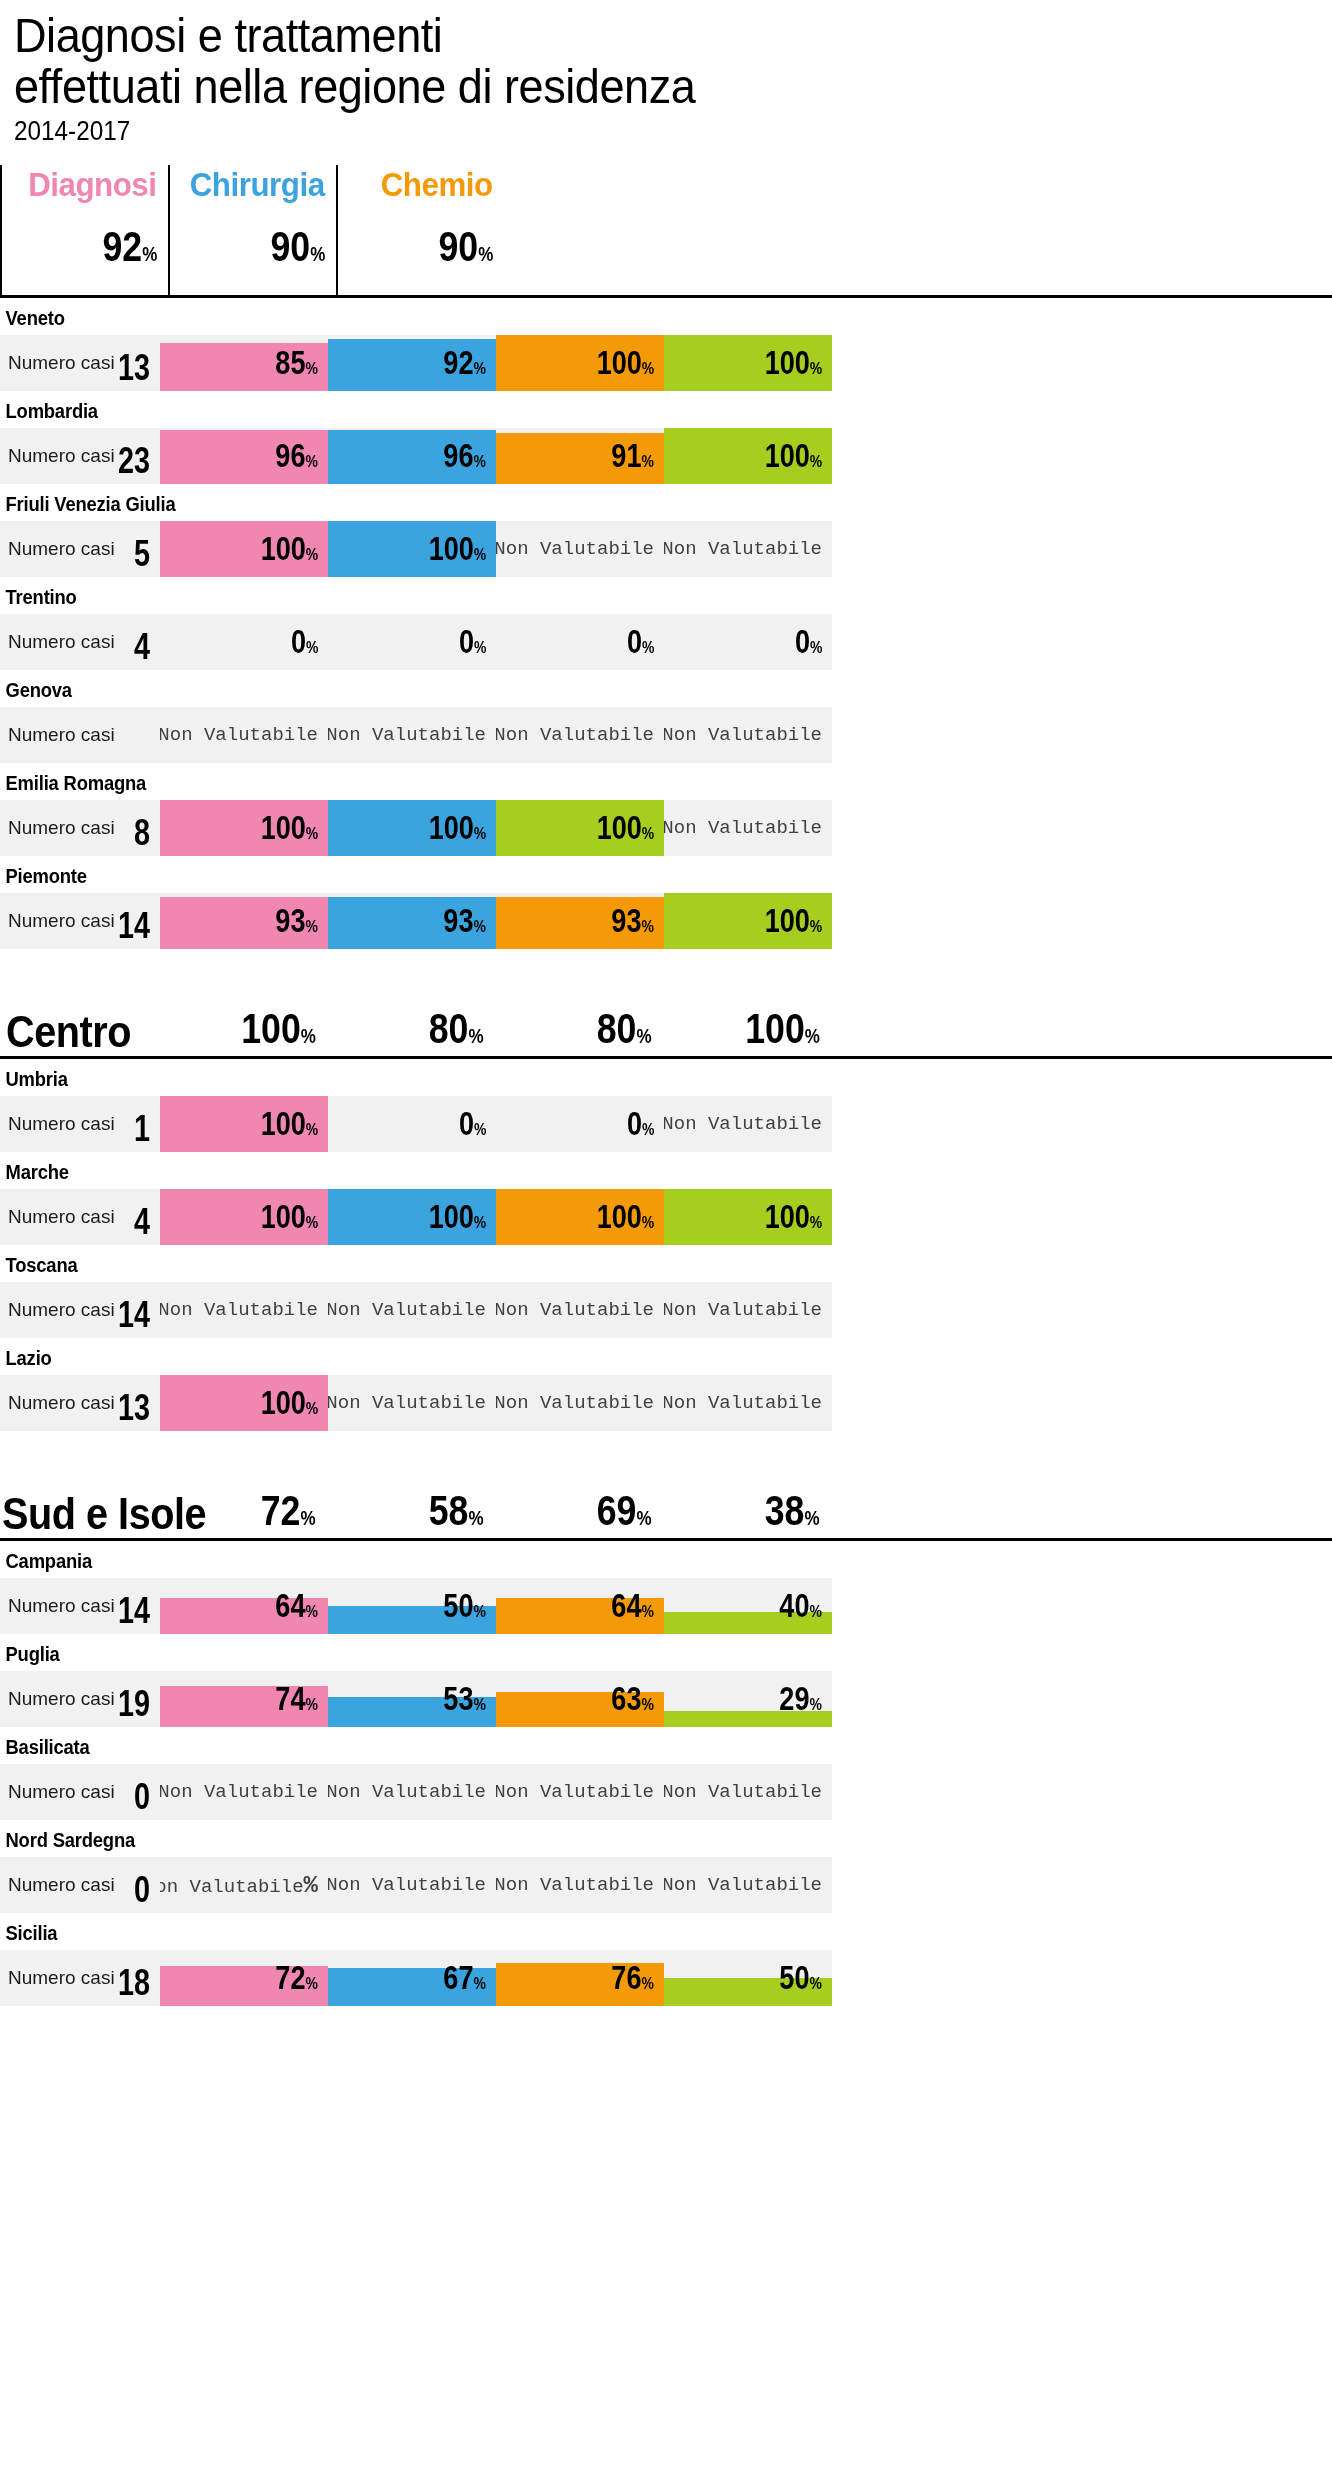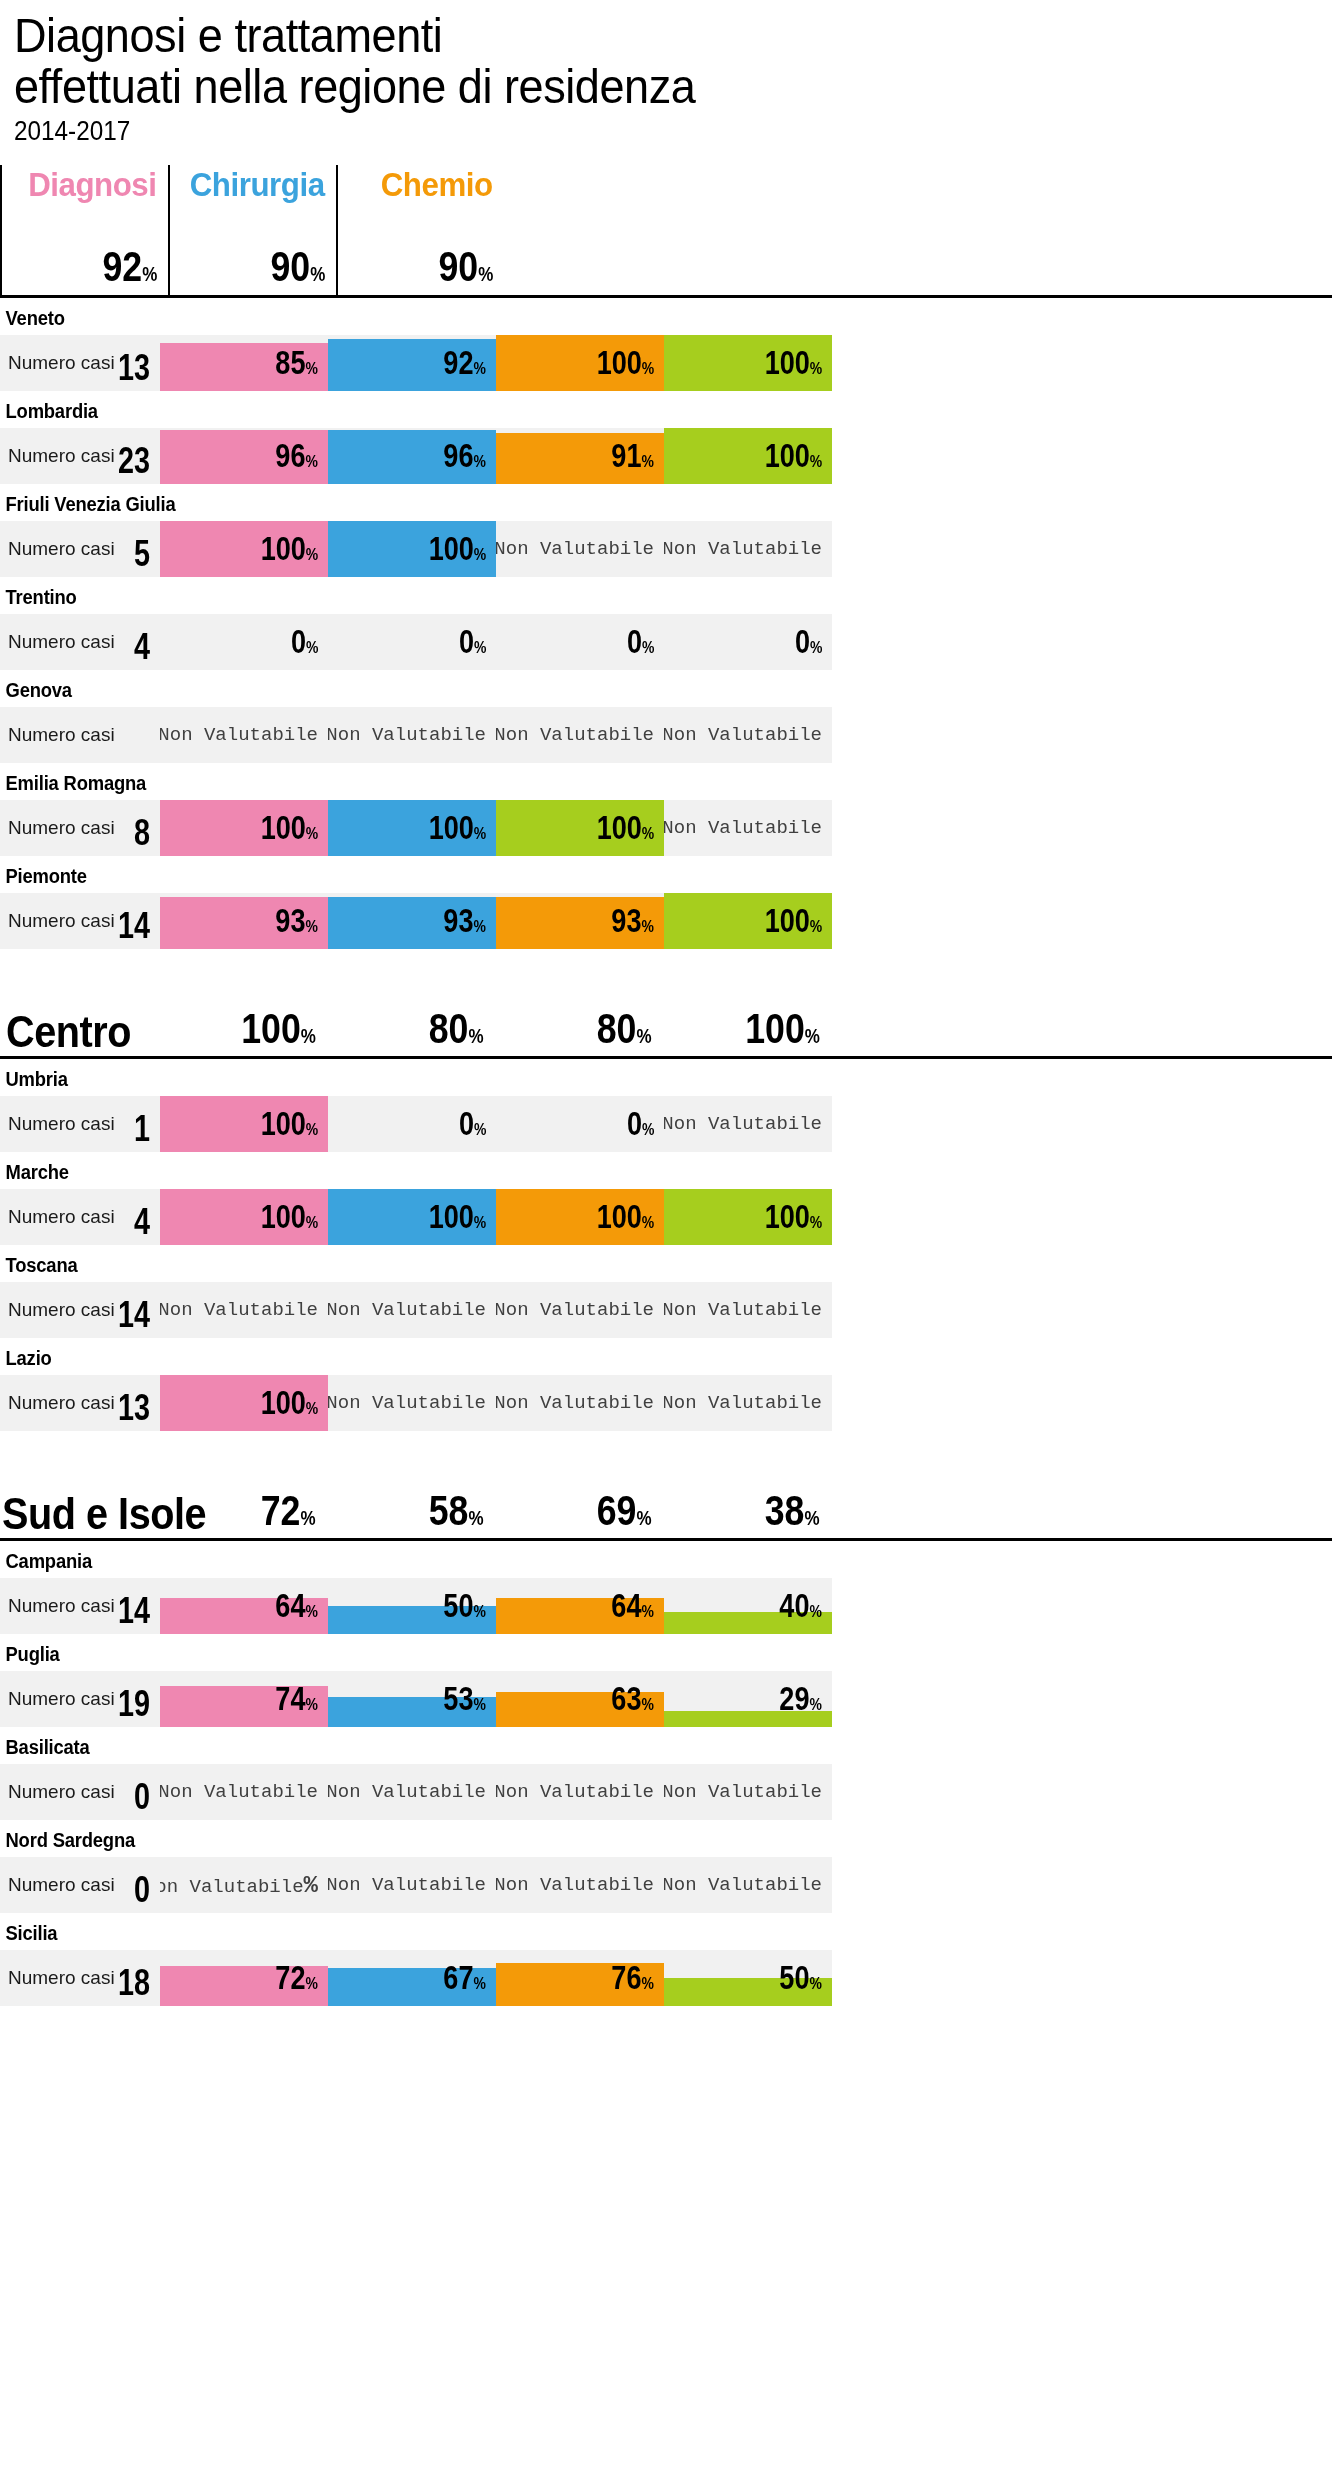--- a/index.html
+++ b/index.html
@@ -45,21 +45,21 @@
     border-bottom: 3px solid #000;
     align-items: flex-end;
   }
   .header .hcell {
     position: relative;
     height: 130px;
     display: flex;
     flex-direction: column;
     justify-content: space-between;
     align-items: flex-end;
-    padding-bottom: 0;
+    padding-bottom: 20px;
   }
   .header .hcell.divider::before {
     content: "";
     position: absolute;
     left: 0; top: 0; bottom: 0;
     border-left: 2px solid #000;
   }
   .hcat {
     font-size: 34px;
     font-weight: bold;

